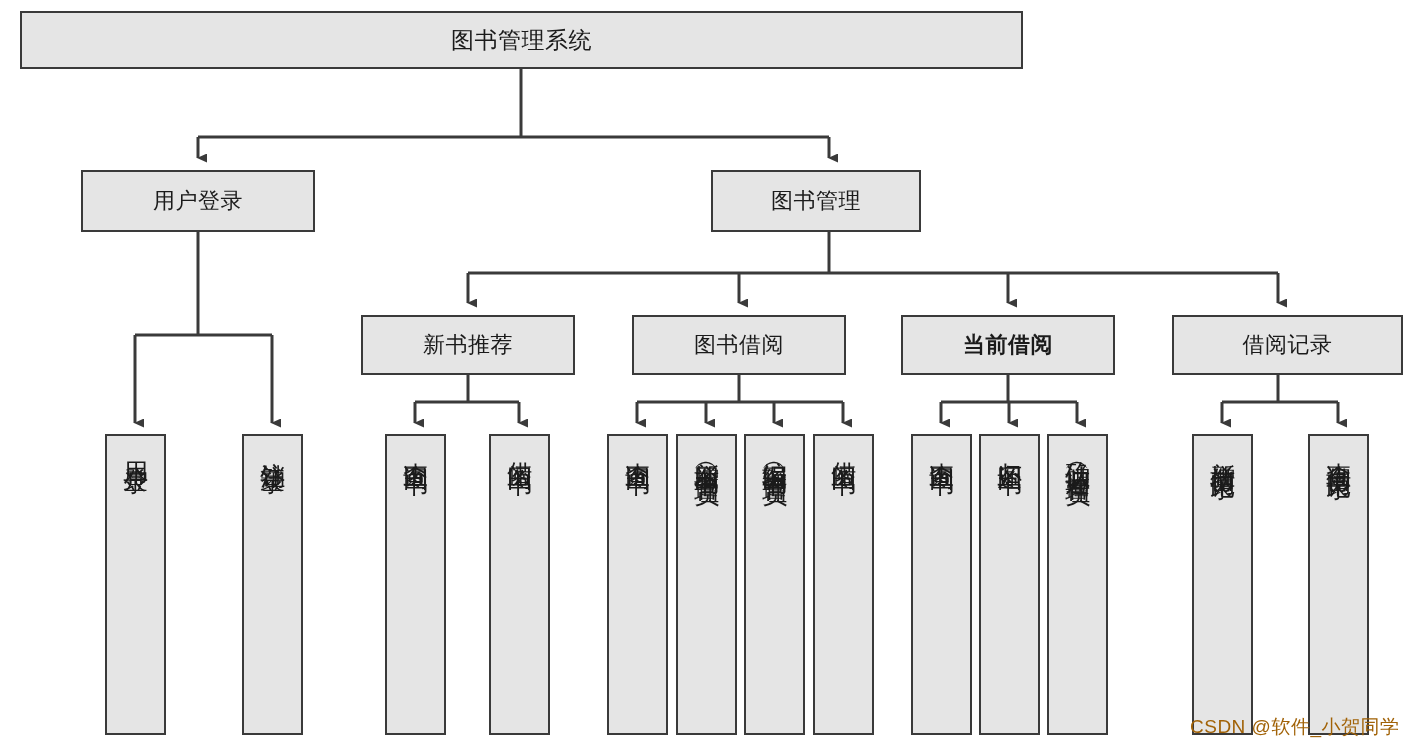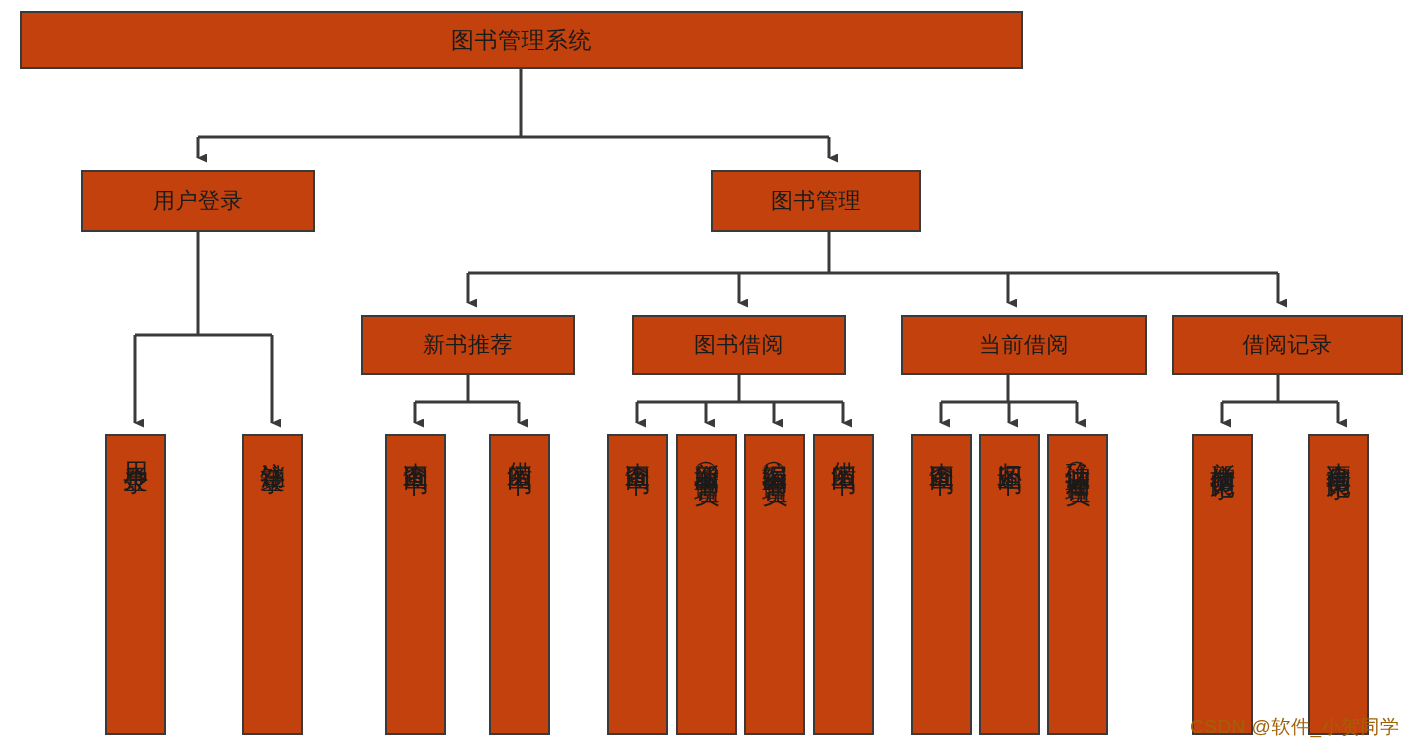--- a/index.html
+++ b/index.html
@@ -22,21 +22,21 @@
     position: absolute;
     left: 0;
     top: 0;
     width: 1405px;
     height: 747px;
     pointer-events: none;
   }
   .node {
     position: absolute;
     box-sizing: border-box;
-    background: #c2410c;
+    background: #e5e5e5;
     border: 2px solid #3a3a3a;
     display: flex;
     align-items: center;
     justify-content: center;
     color: #1b1b1b;
     z-index: 2;
   }
   .node-label {
     display: block;
     line-height: 1.08;
@@ -141,21 +141,21 @@
   </div>
 
   <div class="node horizontal" style="left:632px; top:315px; width:214px; height:60px;">
     <span class="node-label">图书借阅</span>
   </div>
 
   <div class="node horizontal" style="left:361px; top:315px; width:214px; height:60px;">
     <span class="node-label">新书推荐</span>
   </div>
 
-  <div class="node horizontal" style="left:901px; top:315px; width:246px; height:60px;">
+  <div class="node horizontal" style="left:901px; top:315px; width:214px; height:60px;font-weight:bold;">
     <span class="node-label">当前借阅</span>
   </div>
 
   <div class="node horizontal" style="left:1172px; top:315px; width:231px; height:60px;">
     <span class="node-label">借阅记录</span>
   </div>
 
   <div class="node vertical" style="left:105px; top:434px; width:61px; height:301px;">
     <span class="node-label">用户登录</span>
   </div>

